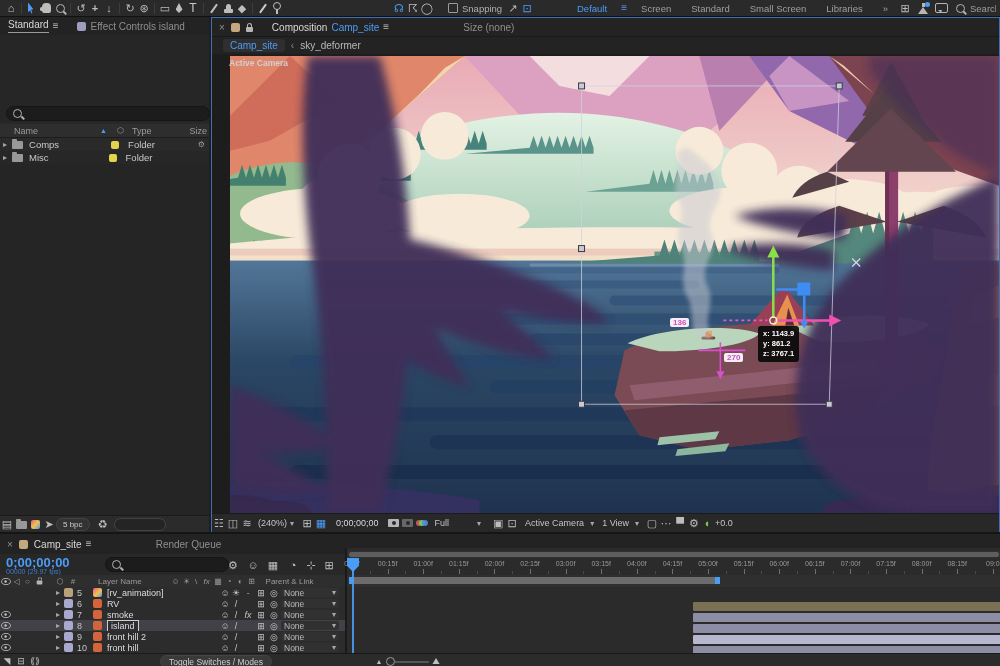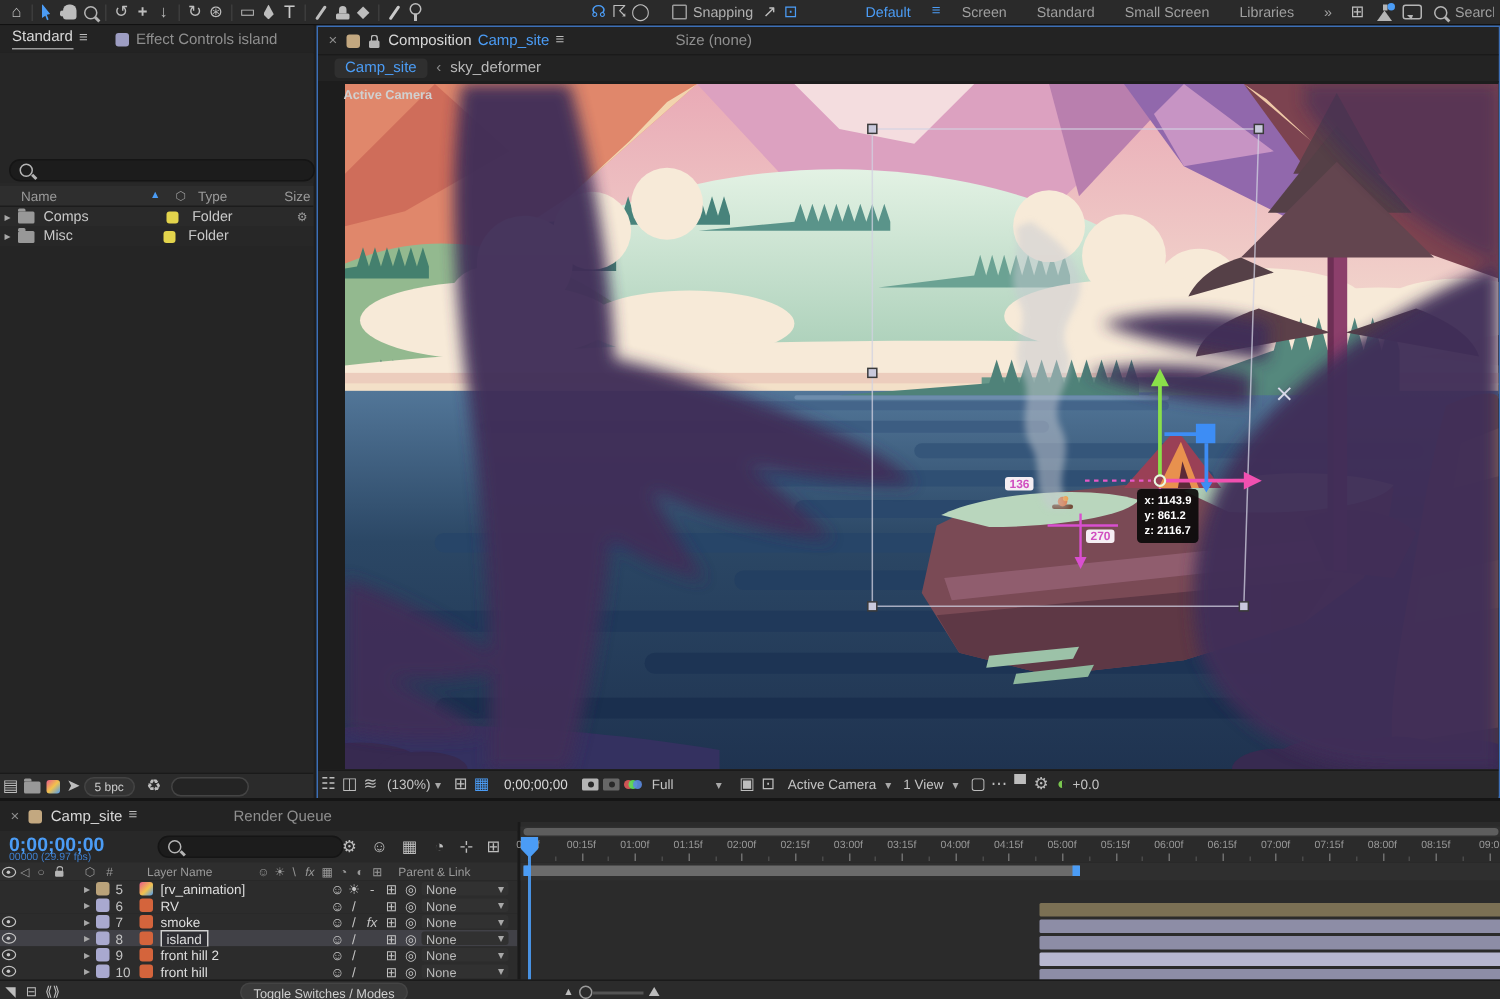--- a/index.html
+++ b/index.html
@@ -188,21 +188,21 @@
       <span class="i" style="margin-left:6px">♻</span>
       <span class="pill" style="width:50px;height:11px;margin-left:4px;background:#242424"></span>
     </div>
   </div>
 
   <div id="comp" class="abs">
     <div class="tabbar">
       <span style="margin-left:7px;color:#8f8f8f">×</span>
       <span class="chip" style="background:#c3a880;margin-left:6px"></span>
       <span class="lockico" style="margin-left:6px"></span>
-      <span class="tab-active" style="margin-left:6px">Composition</span>
+      <span class="tab-active" style="margin-left:19px">Composition</span>
       <span class="tab-active" style="margin-left:4px;color:#4b9cf5">Camp_site</span>
       <span class="i" style="font-size:10px">≡</span>
       <span class="tab-dim" style="margin-left:70px">Size (none)</span>
     </div>
     <div style="height:17px;background:#232323;border-bottom:1px solid #161616;display:flex;align-items:center">
       <span style="background:#2f2f2f;border-radius:3px;color:#4b9cf5;padding:1px 7px;margin-left:11px">Camp_site</span>
       <span style="color:#8a8a8a;margin:0 6px">‹</span>
       <span style="color:#b9b9b9">sky_deformer</span>
     </div>
 
@@ -375,31 +375,31 @@
           <line x1="575" y1="240" x2="575" y2="268" stroke="#3d8df5" stroke-width="2.5"></line>
           <polygon points="575,273 571,266 579,266" fill="#3d8df5"></polygon>
           <circle cx="544" cy="265" r="3.5" fill="none" stroke="#e8f8e0" stroke-width="1.4"></circle>
         </g>
       </svg>
 
       <div class="abs" style="left:17px;top:4px;color:#d0d0d0;font-size:8.5px;font-weight:bold">Active Camera</div>
       <div class="abs" style="left:546px;top:272px;background:rgba(10,10,10,.92);border-radius:3px;padding:3px 5px;color:#fff;font-size:7.5px;line-height:1.35;font-weight:bold">
         <div>x: 1143.9</div>
         <div>y: 861.2</div>
-        <div>z: 2116.7</div>
+        <div>z: 3767.1</div>
       </div>
       <div class="abs" style="left:458px;top:264px;background:#f5eef3;border-radius:2px;padding:0 3px;color:#d04fc0;font-size:8px;font-weight:bold">136</div>
       <div class="abs" style="left:512px;top:299px;background:#f5eef3;border-radius:2px;padding:0 3px;color:#d04fc0;font-size:8px;font-weight:bold">270</div>
     </div>
 
     <div class="abs row" style="left:0;top:495px;width:787px;height:18px;background:#282828;border-top:1px solid #1a1a1a;font-size:9px;color:#c4c4c4">
       <span class="i">☷</span>
       <span class="i">◫</span>
       <span class="i">≋</span>
-      <span style="margin-left:4px">(130%)</span>
+      <span style="margin-left:4px">(240%)</span>
       <span class="mini" style="margin:0 6px 0 3px">▾</span>
       <span class="i">⊞</span>
       <span class="i" style="color:#4b9cf5">▦</span>
       <span style="margin:0 8px;color:#d8d8d8">0;00;00;00</span>
       <span class="i">
           <span class="cam"></span>
         </span>
       <span class="i" style="opacity:.45">
           <span class="cam"></span>
         </span>

